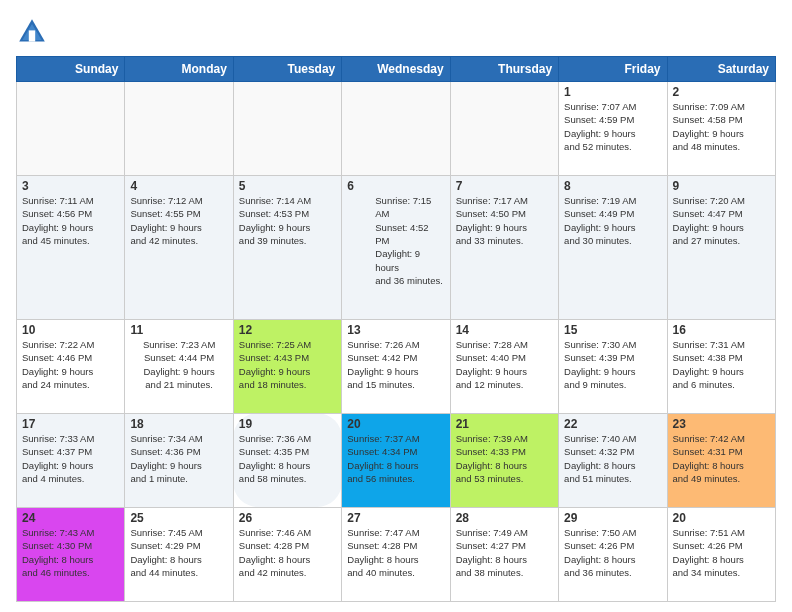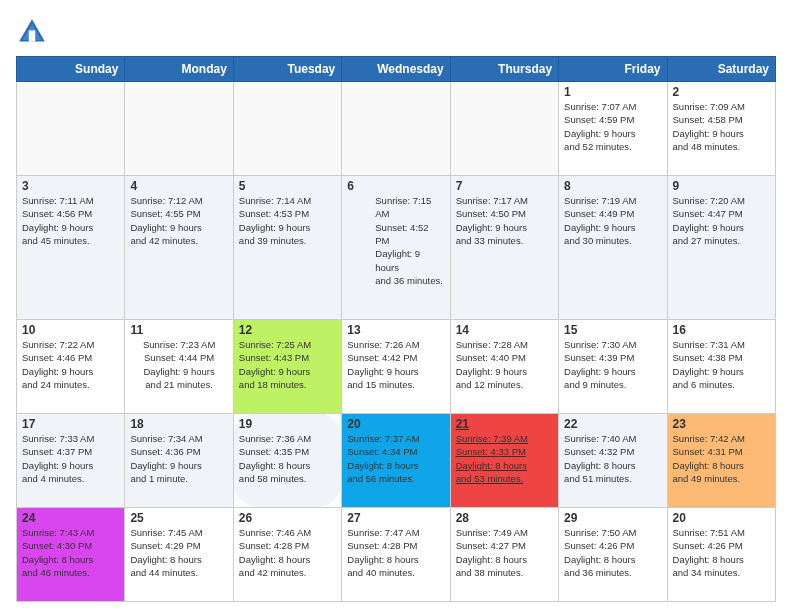--- a/index.html
+++ b/index.html
@@ -283,21 +283,21 @@
 Daylight: 8 hours
 and 58 minutes.</div>
           </td>
           <td style="background: #0ea5e9;">
             <span class="day-num">20</span>
             <div class="day-info" style="white-space: pre-line;">Sunrise: 7:37 AM
 Sunset: 4:34 PM
 Daylight: 8 hours
 and 56 minutes.</div>
           </td>
-          <td style="background: #ef4444; text-decoration: underline;">
+          <td style="background: #bef264;">
             <span class="day-num">21</span>
             <div class="day-info" style="white-space: pre-line;">Sunrise: 7:39 AM
 Sunset: 4:33 PM
 Daylight: 8 hours
 and 53 minutes.</div>
           </td>
           <td style="background: rgb(240, 244, 248);">
             <span class="day-num">22</span>
             <div class="day-info" style="white-space: pre-line;">Sunrise: 7:40 AM
 Sunset: 4:32 PM

